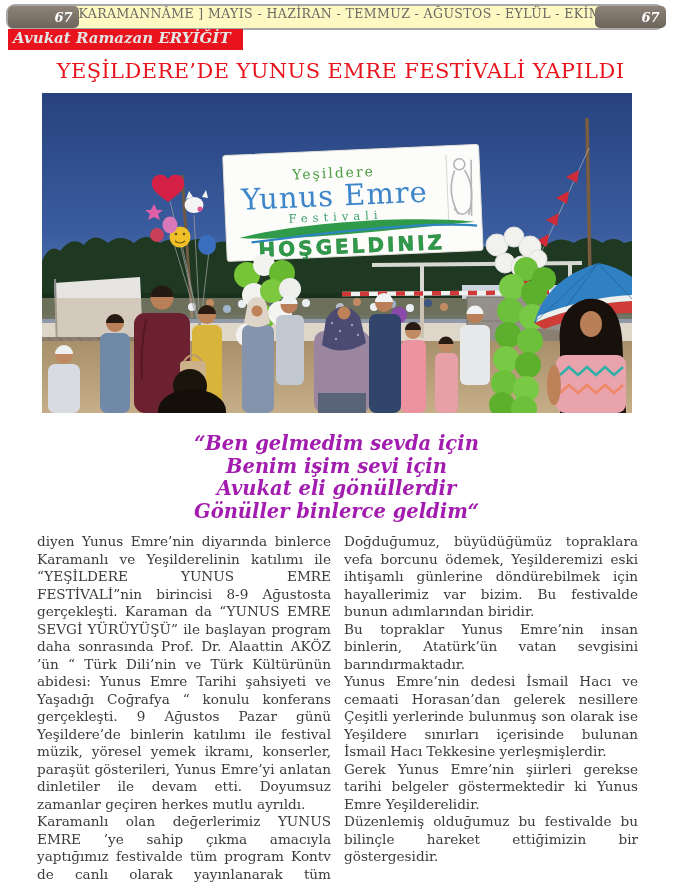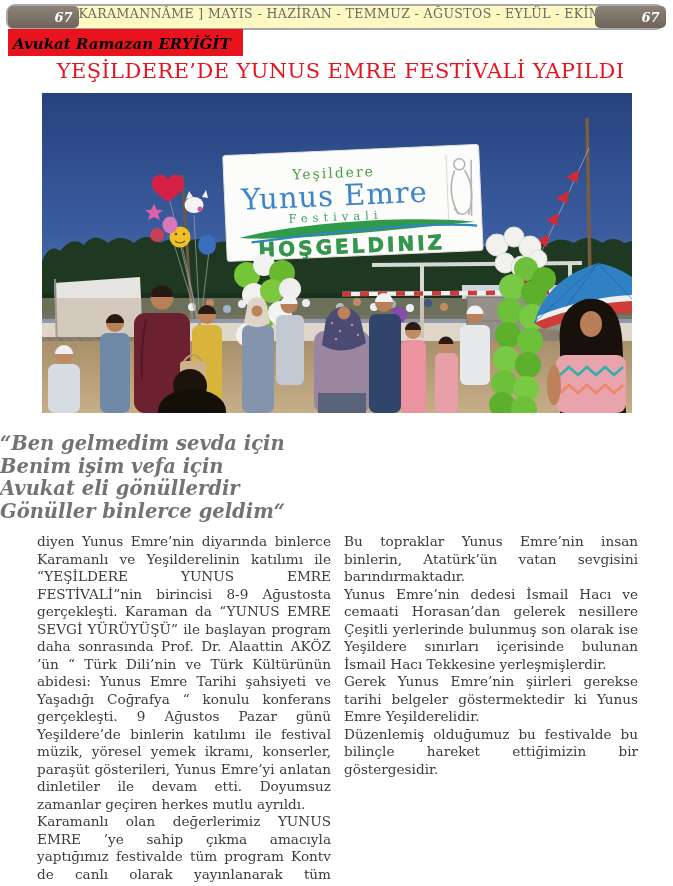--- a/index.html
+++ b/index.html
@@ -10,30 +10,30 @@
       border:2px solid #a8a8a8;border-radius:9px;box-sizing:border-box;background:#fef9c3;
       display:flex;align-items:flex-start;justify-content:center;}
   .header-title{font-size:12.5px;color:#6b6762;letter-spacing:0.4px;white-space:nowrap;}
   .page-badge{position:absolute;top:6px;width:31px;height:22px;
       background:linear-gradient(#8d8378,#6d645b);color:#fff;
       font-style:italic;font-weight:bold;font-size:13px;
       display:flex;align-items:center;justify-content:center;border-radius:5px;z-index:3;padding-left:40px;}
   .badge-left{left:8px;}
   .badge-right{right:7px;}
   
-  .byline{position:absolute;left:8px;top:29px;background:#e8131c;color:#000000;
-      font-weight:bold;font-style:italic;font-size:15px;padding:6px 12px 3px 5px;z-index:2;}
+  .byline{position:absolute;left:8px;top:29px;background:#e8131c;color:#e5e5e5;
+      font-weight:bold;font-style:italic;font-size:15px;padding:0 12px 3px 5px;z-index:2;}
   
   .headline{position:absolute;left:0;top:55px;width:100%;margin:4px;text-align:center;
       color:#e8131c;font-weight:normal;font-size:21px;letter-spacing:0.4px;}
   
   .photo{position:absolute;left:42px;top:93px;width:590px;height:320px;}
   
-  .quote{position:absolute;left:0;top:433px;width:100%;text-align:left;
-      color:#737373;font-weight:bold;font-style:italic;font-size:19.5px;line-height:22.5px;}
+  .quote{position:absolute;left:0;top:433px;width:100%;text-align:center;
+      color:#a21caf;font-weight:bold;font-style:italic;font-size:19.5px;line-height:22.5px;}
   
   .columns{position:absolute;left:37px;top:533px;width:601px;display:flex;gap:13px;}
   .col{width:294px;font-size:13.6px;line-height:17.5px;text-align:justify;color:#3d3b38;}
   .col p{margin:0;}
 </style>
 </head>
 <body>
 
 <div class="page">
 
@@ -279,31 +279,32 @@
 
       <g>
         <circle cx="148" cy="293" r="17" fill="#1a140c"></circle>
         <ellipse cx="150" cy="318" rx="34" ry="22" fill="#140f08"></ellipse>
       </g>
     </svg>
   </div>
 
   <div class="quote">
       <div>“Ben gelmedim sevda için</div>
-      <div>Benim işim vefa için</div>
+      <div>Benim işim sevi için</div>
       <div>Avukat eli gönüllerdir</div>
       <div>Gönüller binlerce geldim“</div>
     </div>
 
   <div class="columns">
     <div class="col">
         <p>diyen Yunus Emre’nin diyarında binlerce Karamanlı ve Yeşilderelinin katılımı ile “YEŞİLDERE YUNUS EMRE FESTİVALİ”nin birincisi 8-9 Ağustosta gerçekleşti. Karaman da “YUNUS EMRE SEVGİ YÜRÜYÜŞÜ” ile başlayan program daha sonrasında Prof. Dr. Alaattin AKÖZ ’ün “ Türk Dili’nin ve Türk Kültürünün abidesi: Yunus Emre Tarihi şahsiyeti ve Yaşadığı Coğrafya “ konulu konferans gerçekleşti. 9 Ağustos Pazar günü Yeşildere’de binlerin katılımı ile festival müzik, yöresel yemek ikramı, konserler, paraşüt gösterileri, Yunus Emre’yi anlatan dinletiler ile devam etti. Doyumsuz zamanlar geçiren herkes mutlu ayrıldı.</p>
         <p>Karamanlı olan değerlerimiz YUNUS EMRE ’ye sahip çıkma amacıyla yaptığımız festivalde tüm program Kontv de canlı olarak yayınlanarak tüm Türkiye’nin Karaman ve Yeşildere’yi tanıması sağlandı.</p>
       </div>
     <div class="col">
+        <p>Doğduğumuz, büyüdüğümüz topraklara vefa borcunu ödemek, Yeşilderemizi eski ihtişamlı günlerine döndürebilmek için hayallerimiz var bizim. Bu festivalde bunun adımlarından biridir.</p>
         <p>Bu topraklar Yunus Emre’nin insan binlerin, Atatürk’ün vatan sevgisini barındırmaktadır.</p>
         <p>Yunus Emre’nin dedesi İsmail Hacı ve cemaati Horasan’dan gelerek nesillere Çeşitli yerlerinde bulunmuş son olarak ise Yeşildere sınırları içerisinde bulunan İsmail Hacı Tekkesine yerleşmişlerdir.</p>
         <p>Gerek Yunus Emre’nin şiirleri gerekse tarihi belgeler göstermektedir ki Yunus Emre Yeşilderelidir.</p>
         <p>Düzenlemiş olduğumuz bu festivalde bu bilinçle hareket ettiğimizin bir göstergesidir.</p>
       </div>
   </div>
 
 </div>
 
 </body></html>

